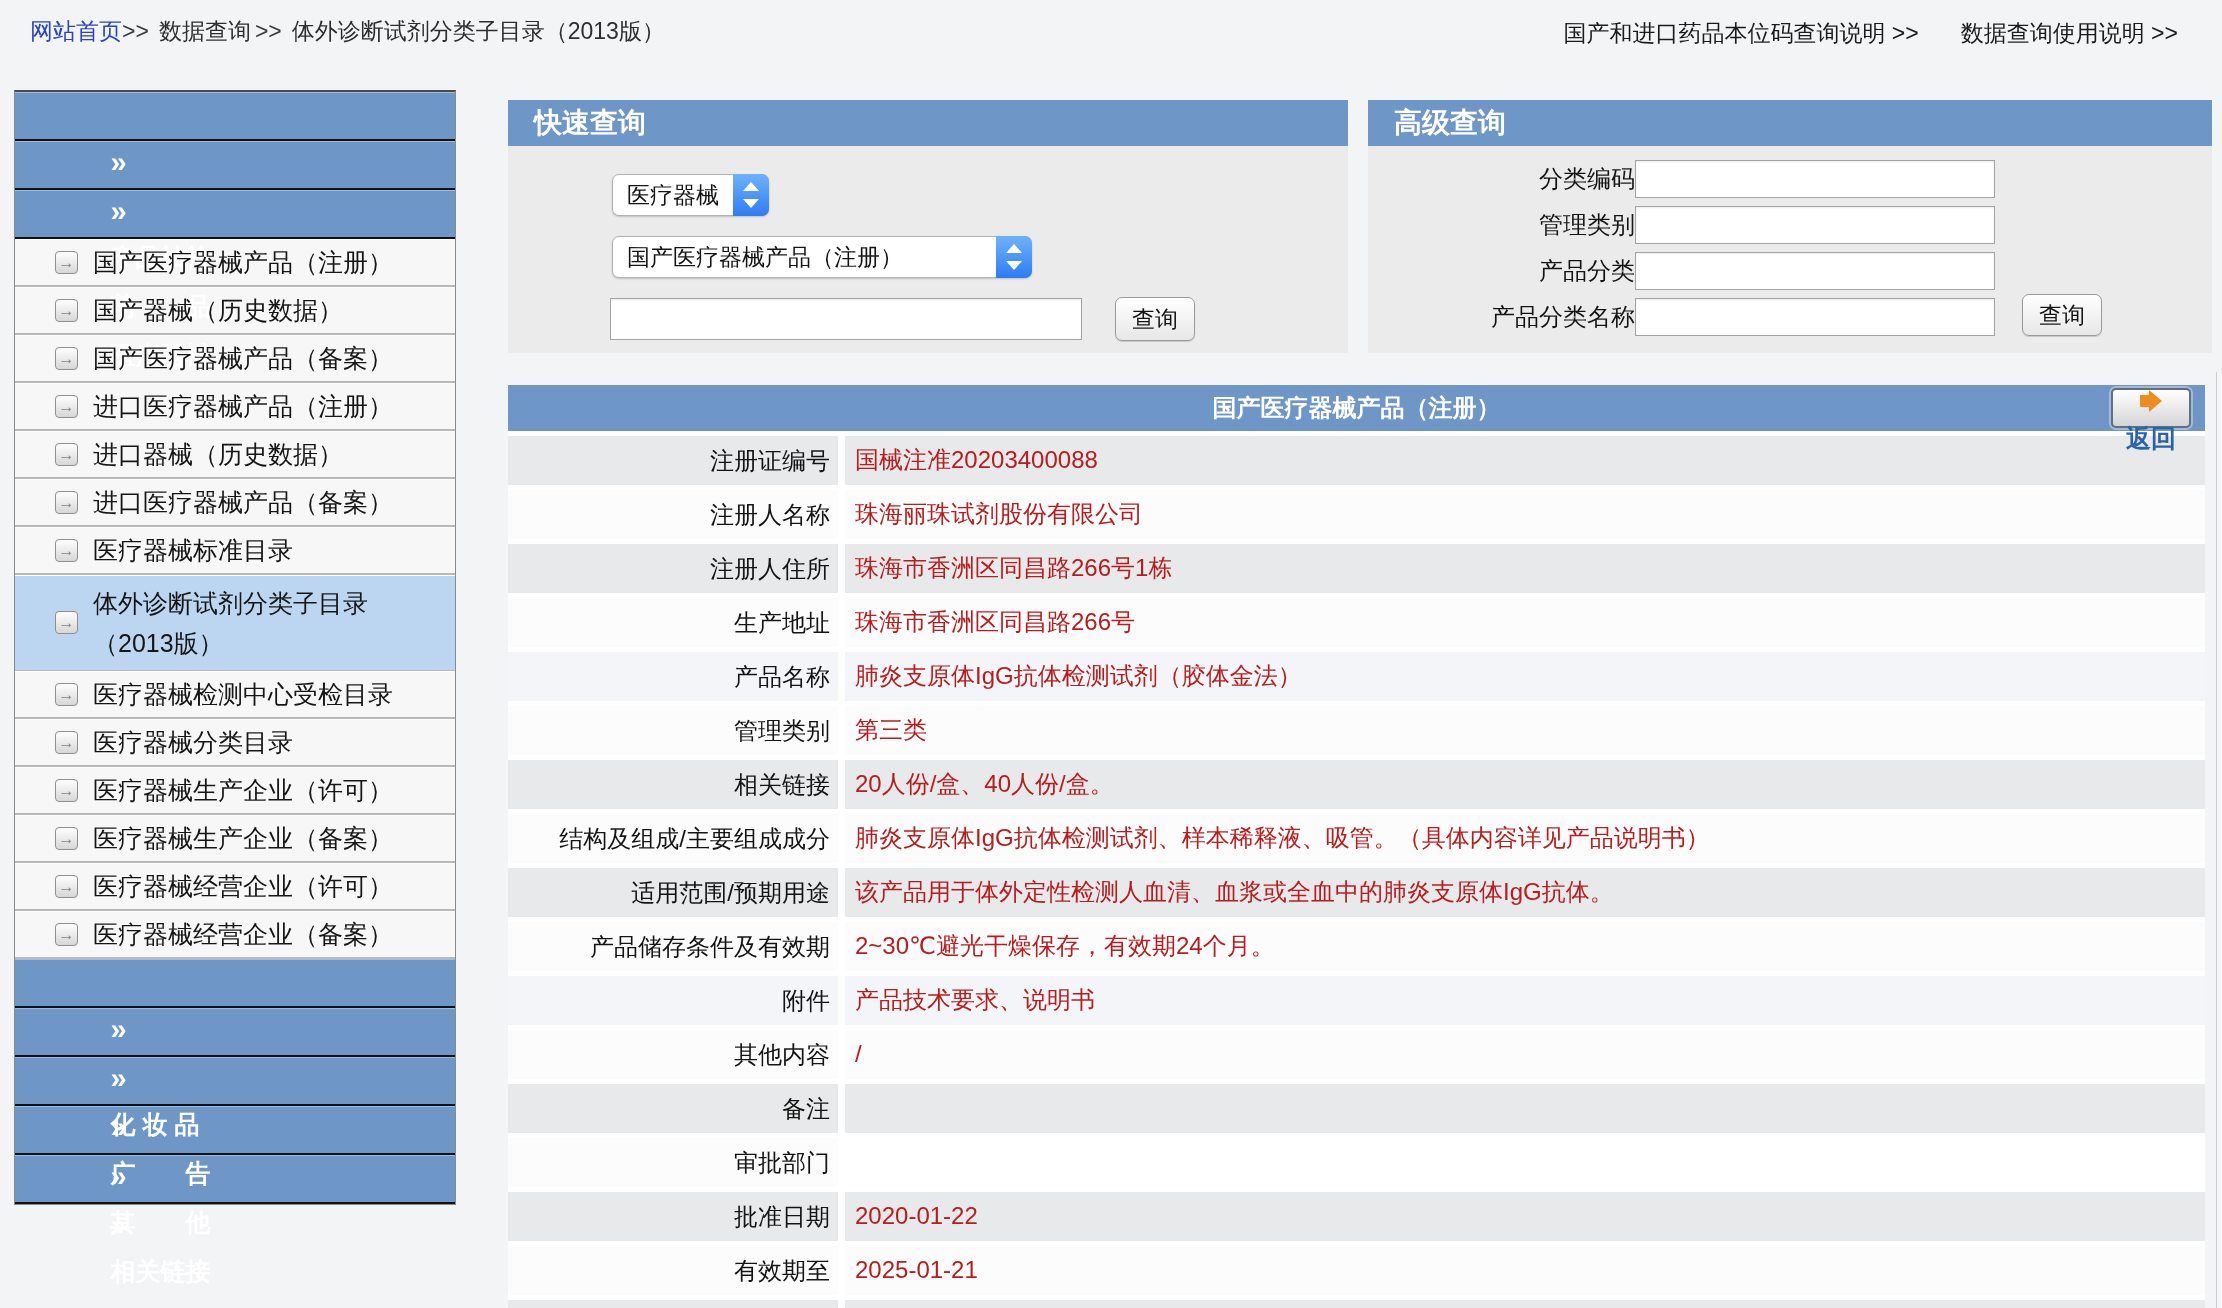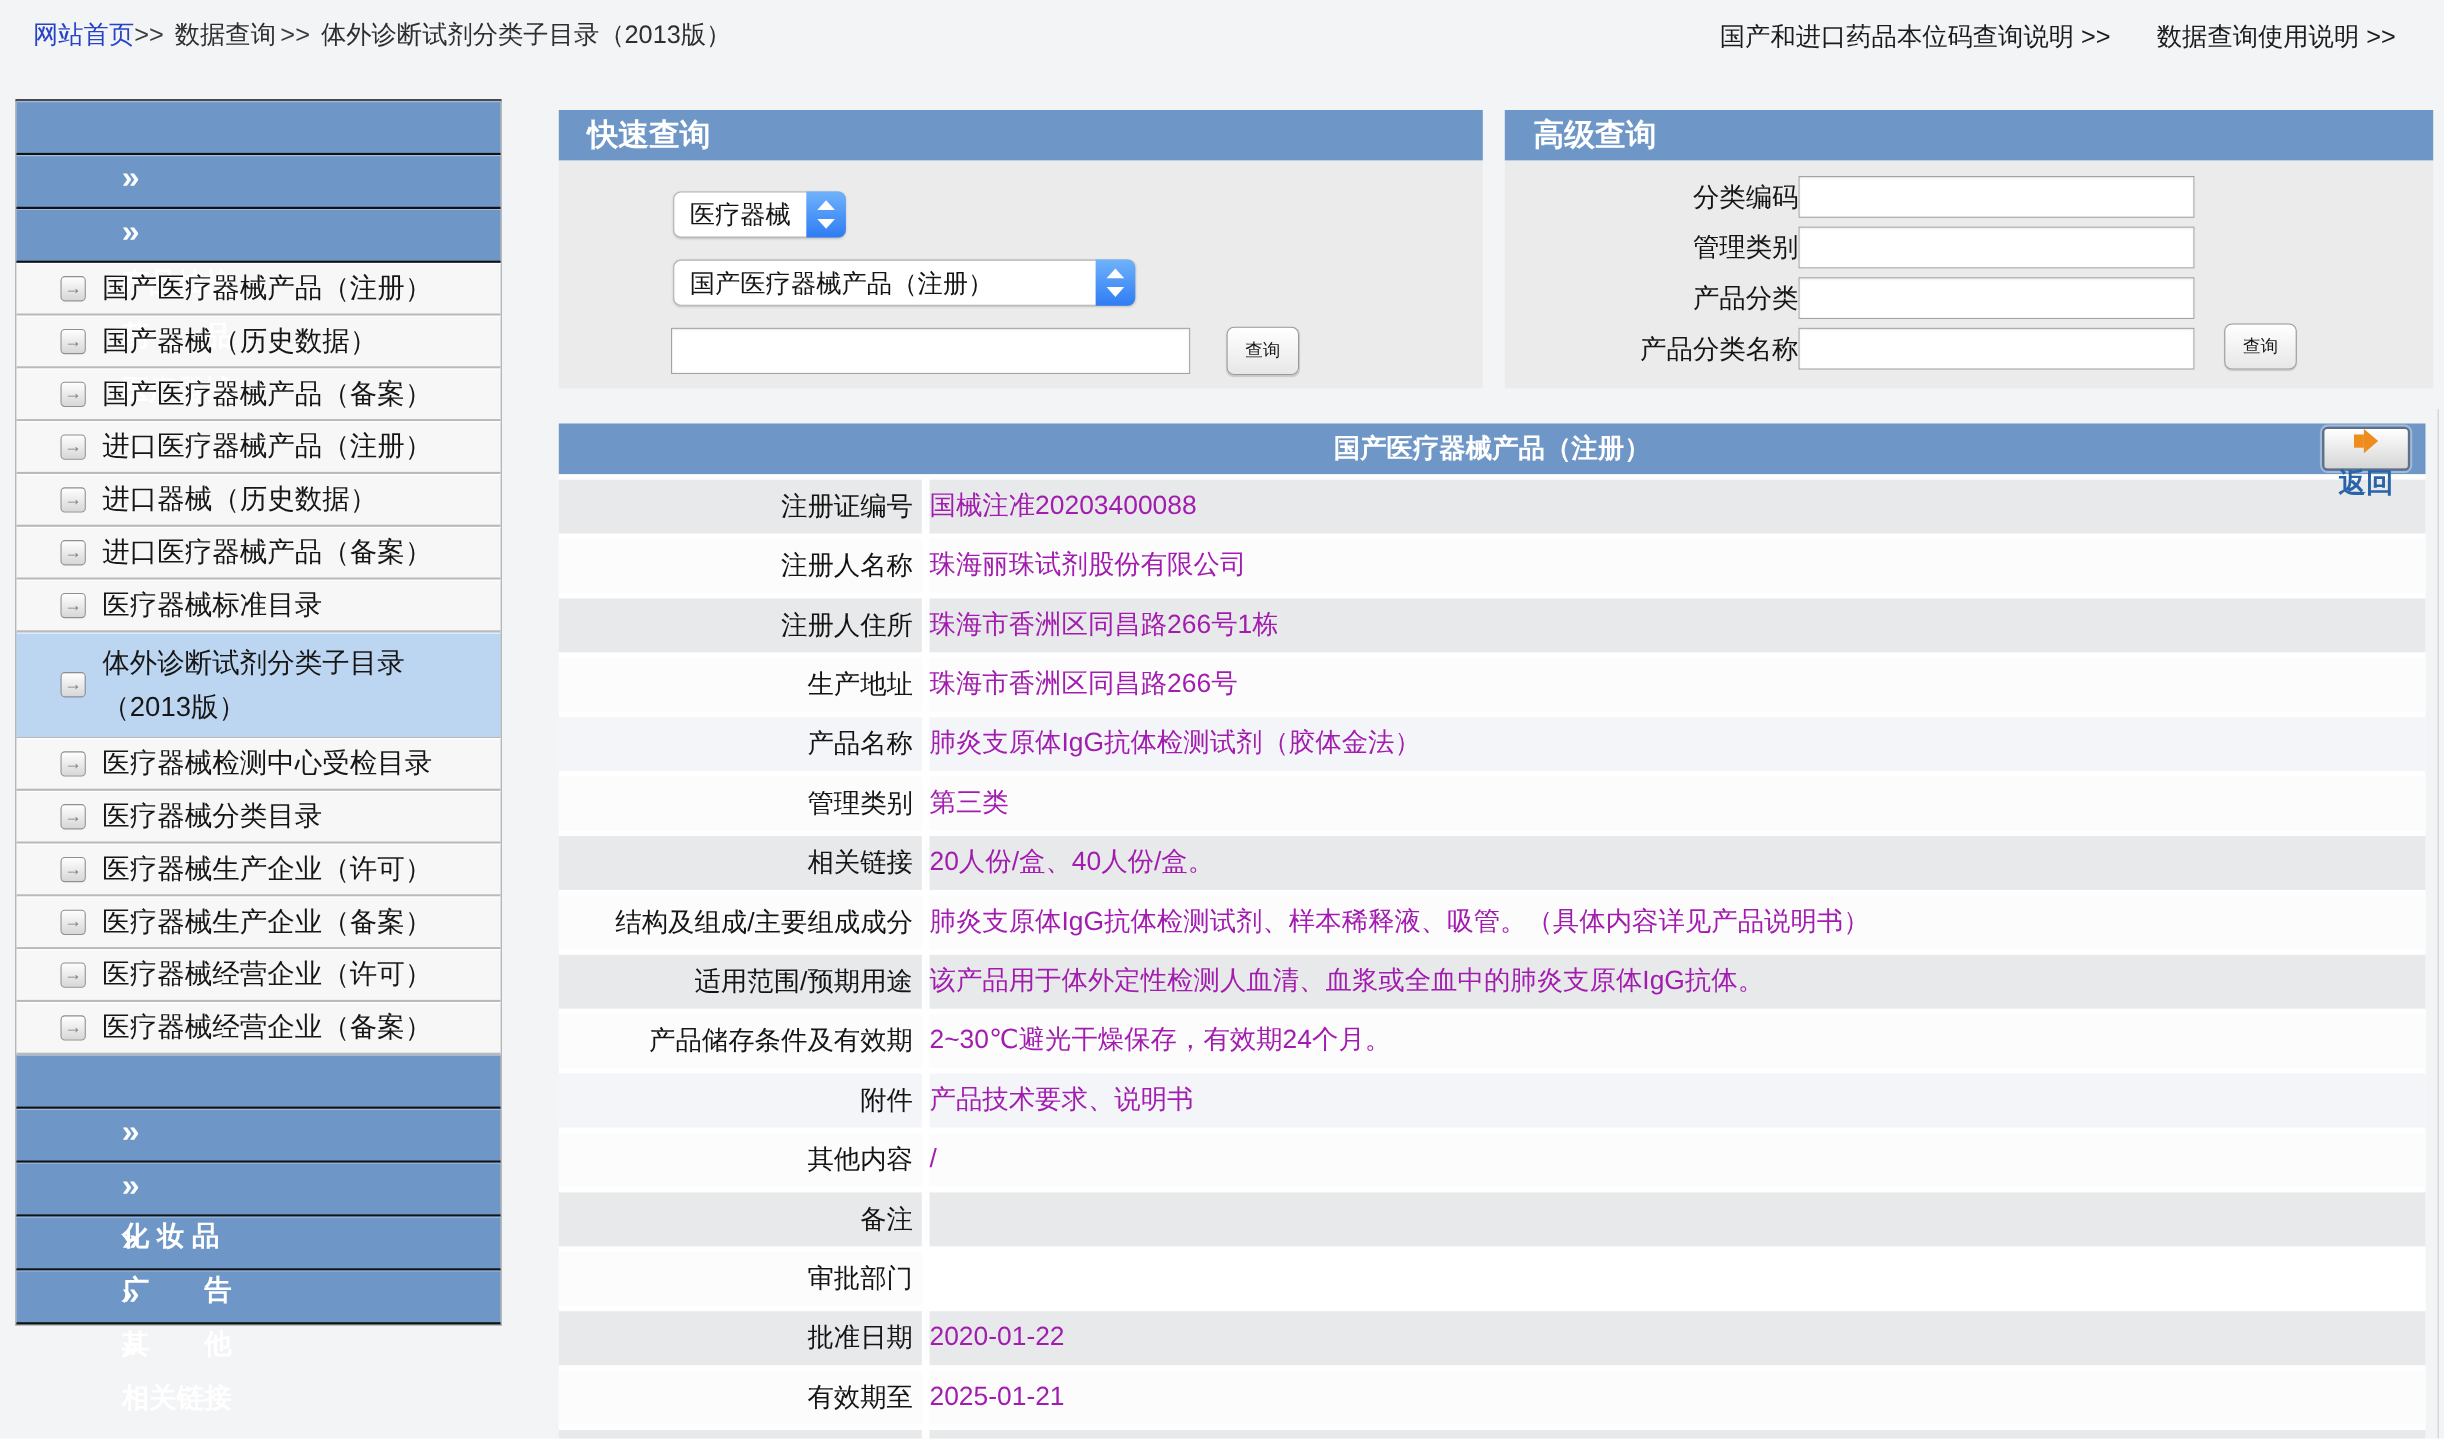--- a/index.html
+++ b/index.html
@@ -54,21 +54,21 @@
                border-bottom:9px solid #fff; }
   .popup-cap::after { content:""; position:absolute; left:10px; bottom:8px;
                border-left:8px solid transparent; border-right:8px solid transparent;
                border-top:9px solid #fff; }
   .popup1 { left:104px; top:28px; min-width:148px; }
   .popup2 { left:104px; top:90px; width:420px; }
 
   .quick-input { position:absolute; left:102px; top:152px; width:472px; height:42px;
                  border:1px solid #a3a3a3; background:#fff; font-size:23px; padding:0 10px;
                  box-shadow:inset 0 1px 2px rgba(0,0,0,.08); }
-  .btn-query { height:44px; padding:0 16px; font-size:16px; color:#141414;
+  .btn-query { height:44px; padding:0 16px; font-size:23px; color:#141414;
                border:1px solid #9a9a9a; border-radius:7px;
                background:linear-gradient(#ffffff,#e7e7e7); cursor:pointer;
                box-shadow:0 1px 1px rgba(0,0,0,.15); font-family:Liberation Sans, sans-serif; }
   .quick-btn { position:absolute; left:607px; top:151px; }
 
   .adv-form { position:absolute; left:0; top:14px; width:100%; }
   .adv-row { display:flex; align-items:center; height:38px; margin-bottom:8px; }
   .adv-label { width:267px; text-align:right; font-size:24px; color:#141414; }
   .adv-input { width:360px; height:38px; border:1px solid #a3a3a3; background:#fff; font-size:22px;
                padding:0 8px; box-shadow:inset 0 1px 2px rgba(0,0,0,.08); }
@@ -86,22 +86,22 @@
   .back-arrow-icon i { display:block; width:9px; height:12px; background:#ee8d1e; }
   .back-arrow-icon b { display:block; width:0; height:0; border-top:11px solid transparent;
               border-bottom:11px solid transparent; border-left:13px solid #ee8d1e; }
   .back-label { color:#2a64a8; font-weight:bold; font-size:25px; }
 
   .detail-table { background:#fff; padding-top:5px; }
   .detail-row { display:flex; margin-bottom:5px; min-height:49px; }
   .cell-label { flex:0 0 330px; display:flex; justify-content:flex-end; align-items:center;
                 padding-right:8px; margin-right:7px; font-size:24px; color:#141414;
                 text-align:right; line-height:1.3; }
-  .cell-value { flex:1; display:flex; align-items:center; padding:6px 0; font-size:24px;
-                color:#a21caf; line-height:1.35; }
+  .cell-value { flex:1; display:flex; align-items:center; padding:6px 10px; font-size:24px;
+                color:#b91c1c; line-height:1.35; }
   .detail-row.gray .cell-label, .detail-row.gray .cell-value { background:#e8e9ea; }
   .detail-row.white .cell-label, .detail-row.white .cell-value { background:#fcfcfd; }
   .detail-row.light .cell-label, .detail-row.light .cell-value { background:#f3f5f8; }
 
   .edge-line { position:absolute; left:2216px; top:372px; width:1px; height:936px; background:#c9ccd2; }
 </style>
 </head>
 <body>
 
 <div class="page">

